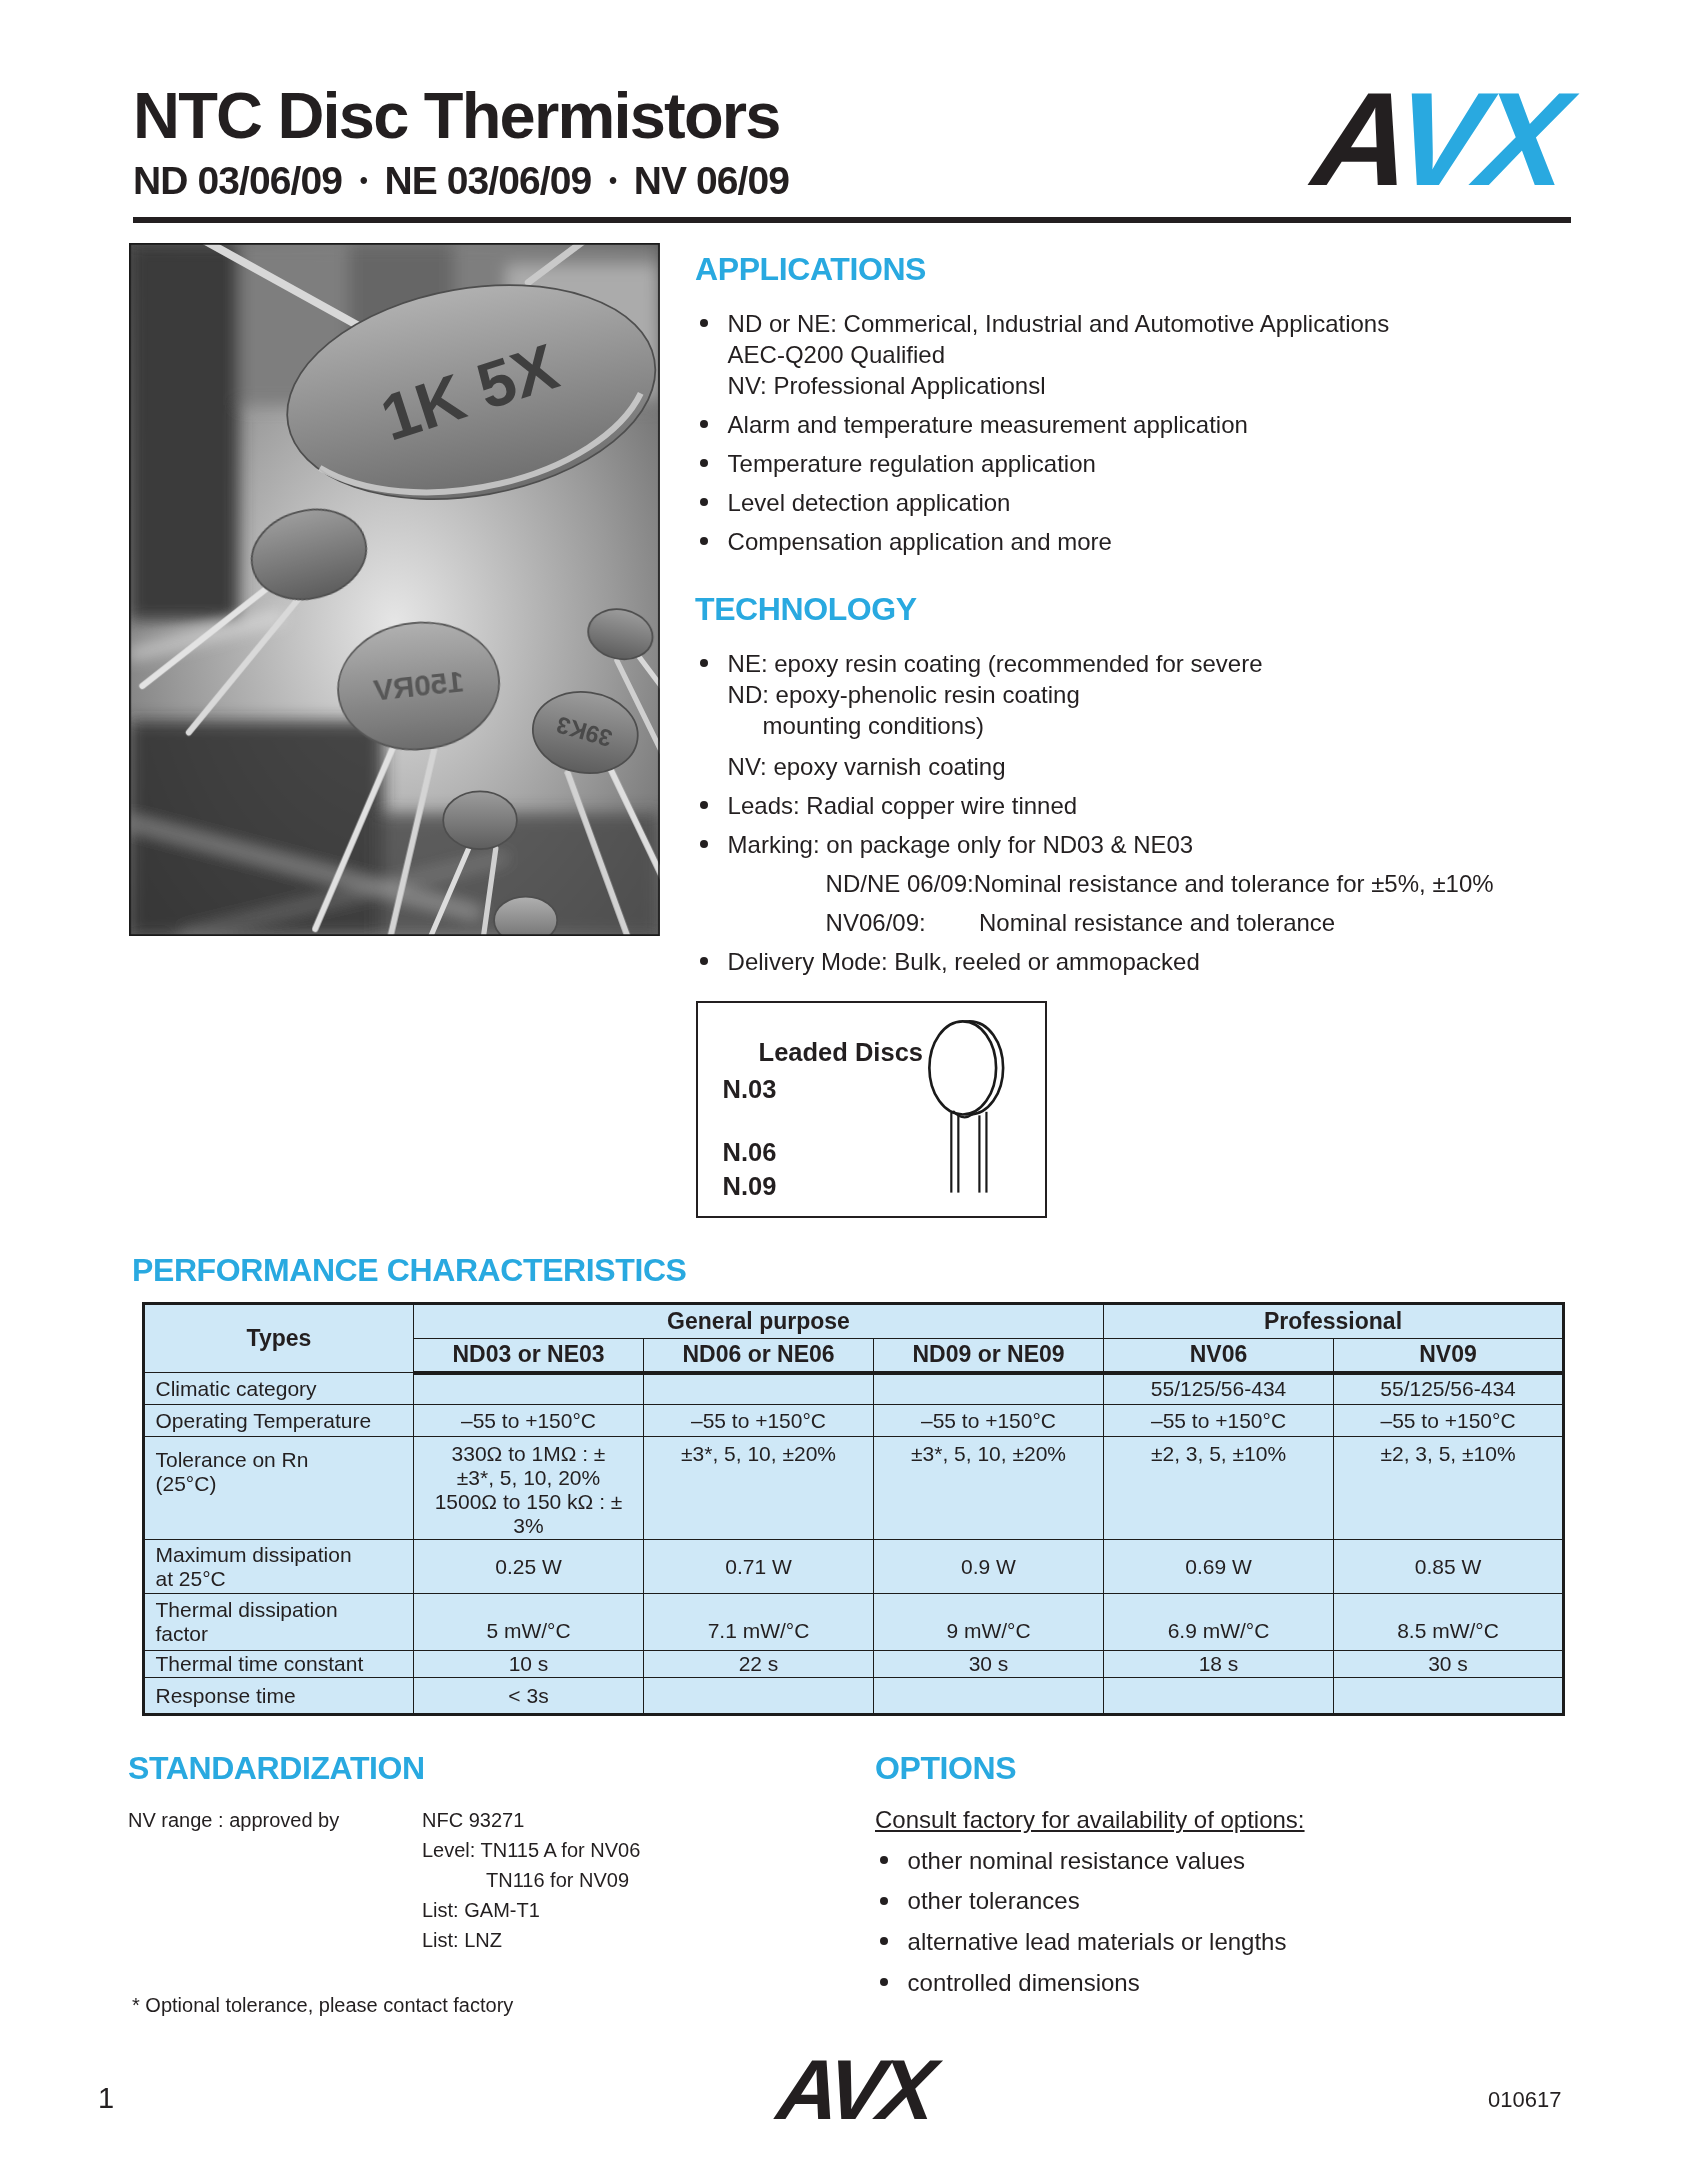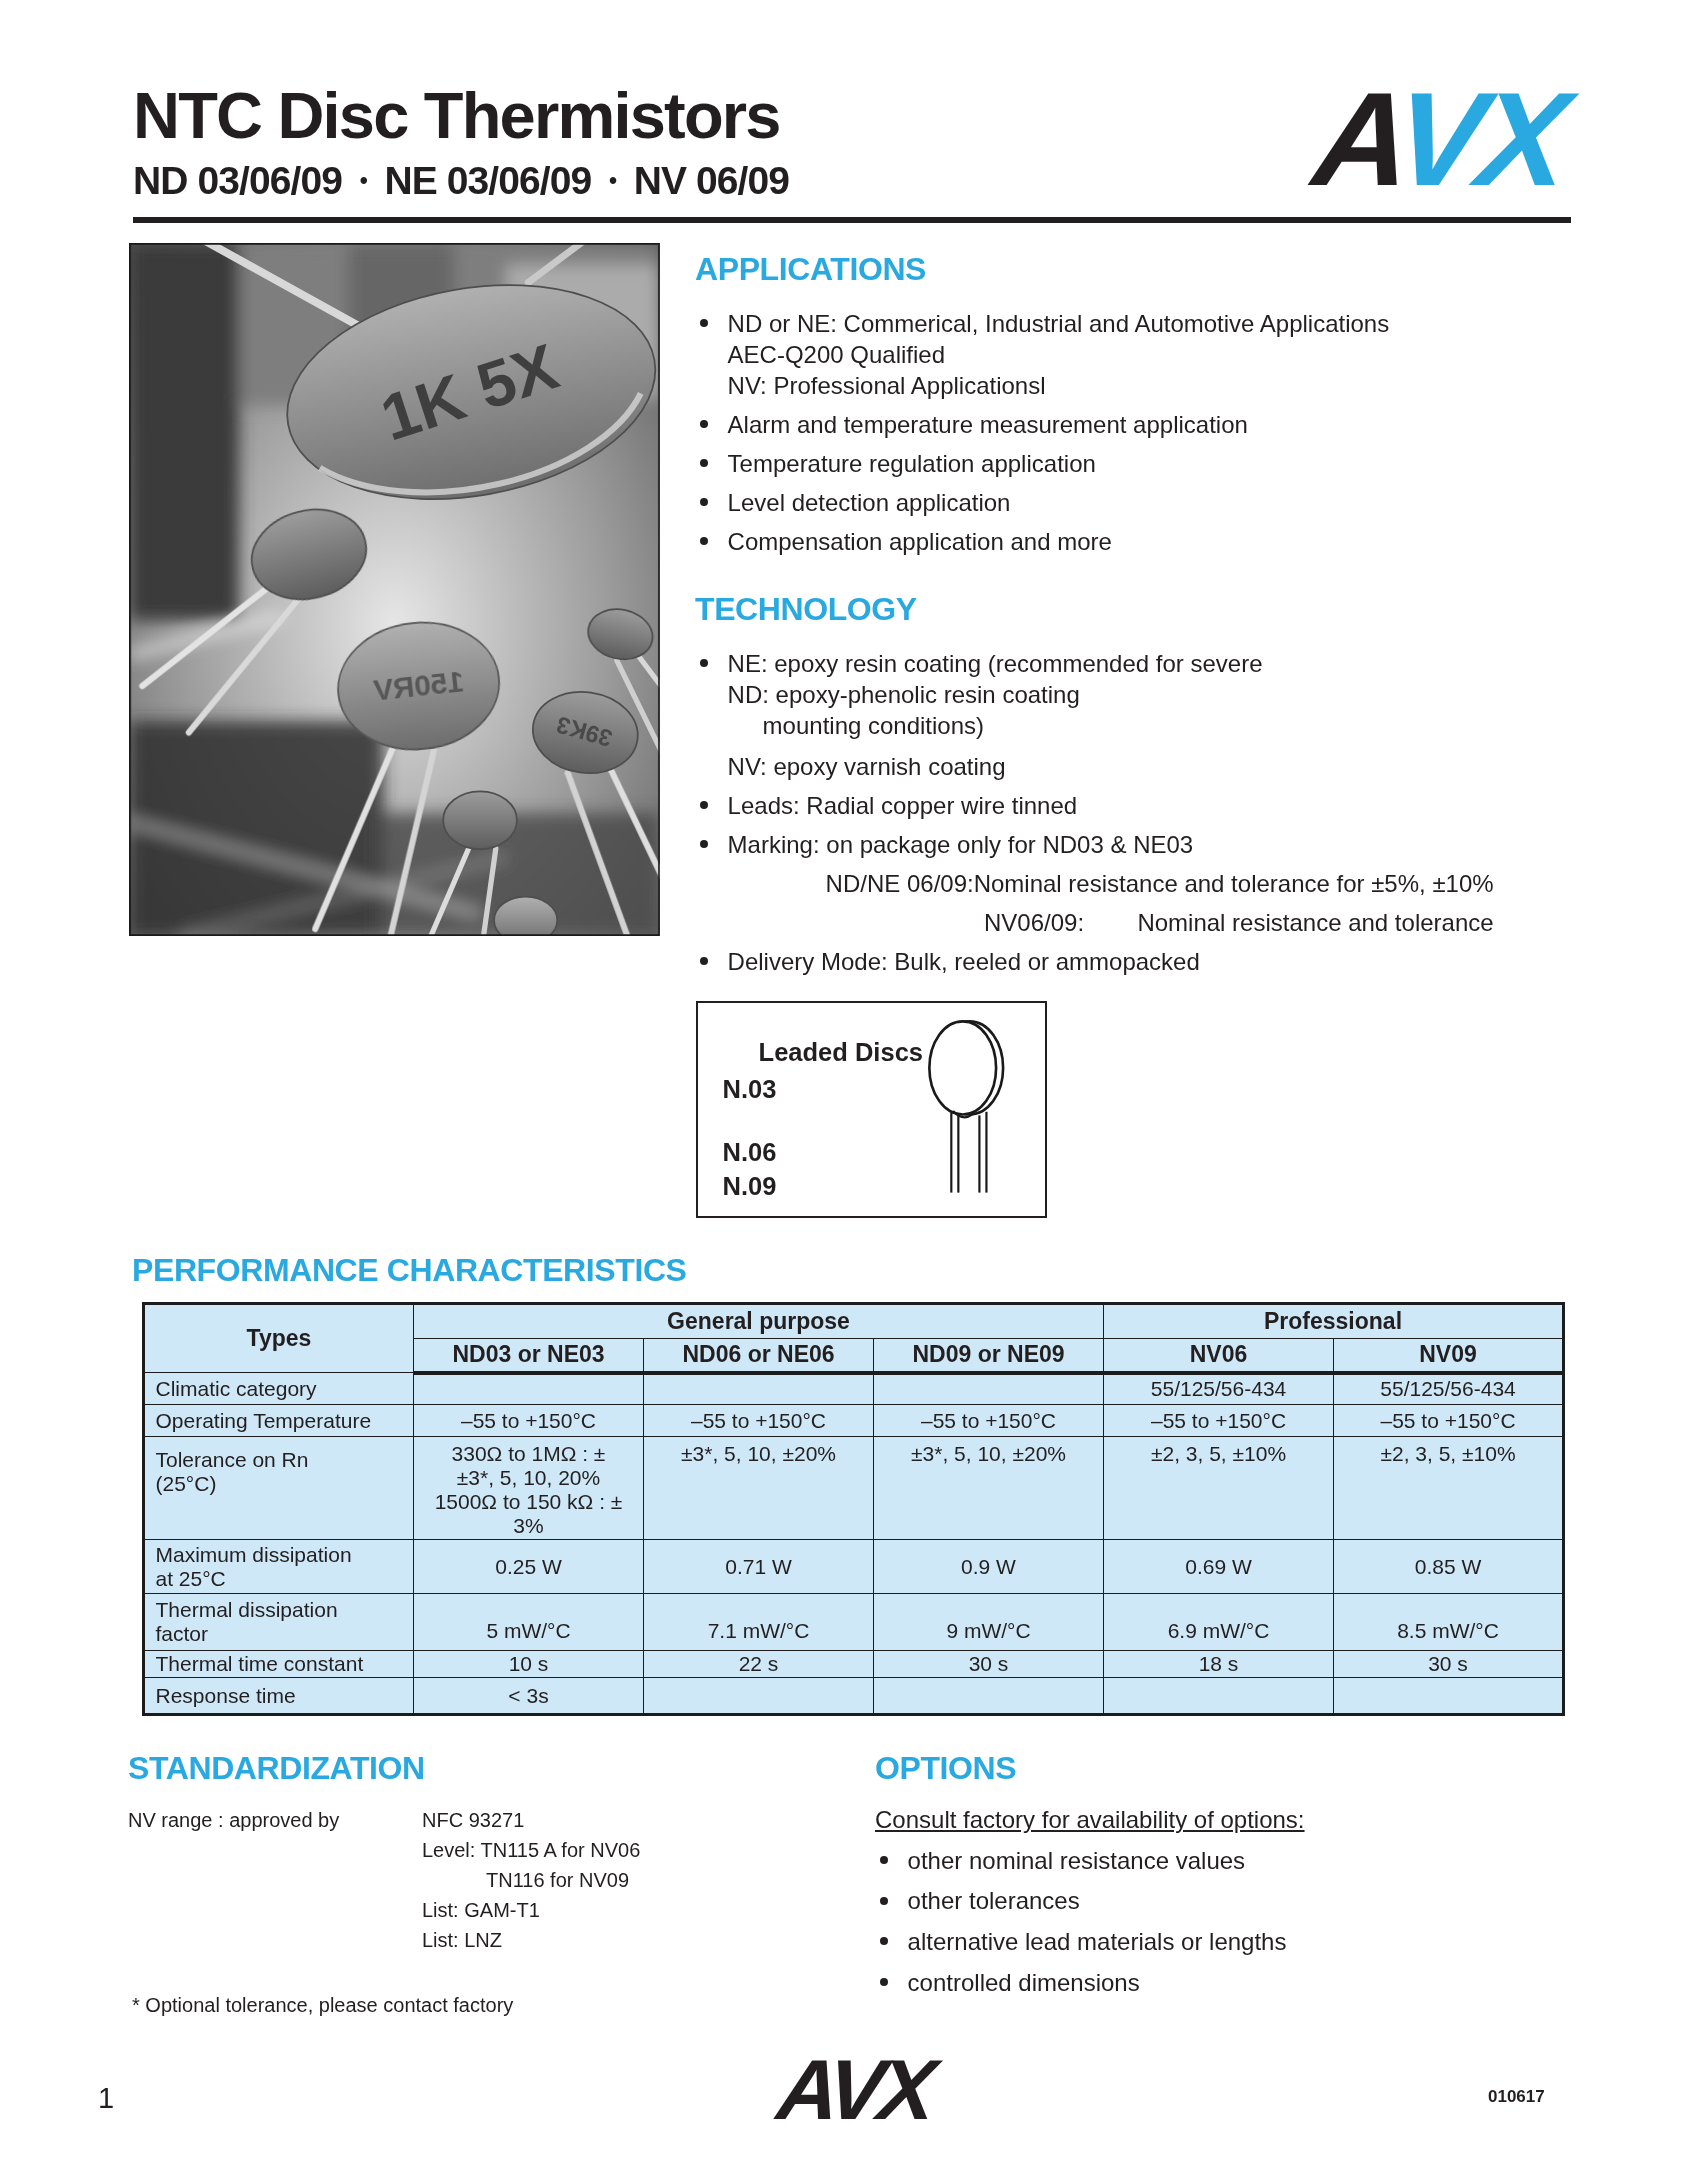--- a/index.html
+++ b/index.html
@@ -24,21 +24,21 @@
   .section-heading{color:#29a9e0;font-size:32px;font-weight:bold;letter-spacing:-0.4px;line-height:1;}
   .body-copy{font-size:24px;line-height:31px;}
   #applications{left:695px;top:253px;width:1001px;}
   #technology{left:695px;top:593px;width:1001px;}
   #applications .section-heading,#technology .section-heading{margin-bottom:23px;}
   .bullet-item{display:flex;margin-bottom:8px;}
   .dot{flex:0 0 8px;width:8px;height:8px;border-radius:50%;background:#231f20;margin:11.4px 0 0 5.3px;}
   .bl{margin-left:19.3px;}
   .indent2{margin-left:35px;}
   .gap-top{margin-top:9.7px;}
-  .sub-line{margin-left:98px;margin-top:8px;white-space:pre-wrap;text-align:right;}
+  .sub-line{margin-left:98px;margin-top:8px;white-space:pre-wrap;}
 
   
   #leaded-box{left:696px;top:1001px;width:351px;height:217px;border:2.6px solid #231f20;box-sizing:border-box;}
   #leaded-box .lbl{position:absolute;left:24.6px;font-size:25.5px;font-weight:bold;}
   #disc-drawing{position:absolute;left:226px;top:14px;}
 
   
   #perf-heading{left:132px;top:1254px;}
   #perf-table{left:142px;top:1302px;}
   table{border-collapse:collapse;table-layout:fixed;width:1422px;background:#cfe8f7;}
@@ -56,21 +56,21 @@
   .std-row{display:flex;font-size:20px;line-height:30px;}
   .std-label{width:294px;}
   .std-ind{margin-left:64px;}
   #options .intro{font-size:24px;line-height:30px;margin-bottom:9.7px;text-decoration:underline;}
   #options .bullet-item{margin-bottom:9.7px;}
   #footnote{left:132px;top:1994px;font-size:20px;}
 
   
   #footer-page{left:98px;top:2082px;font-size:29px;}
   #logo-footer{left:778px;top:2047px;font-size:85px;color:#231f20;}
-  #footer-doc{left:1488px;top:2087px;font-size:17px;font-weight:bold;}
+  #footer-doc{left:1488px;top:2087px;font-size:22px;}
 </style>
 </head>
 <body>
 
 <div id="page">
 
   <div class="abs" id="title">NTC Disc Thermistors</div>
   <div class="abs" id="subtitle">
     <span>ND 03/06/09</span><span class="sep">•</span><span>NE 03/06/09</span><span class="sep">•</span><span>NV 06/09</span>
   </div>

